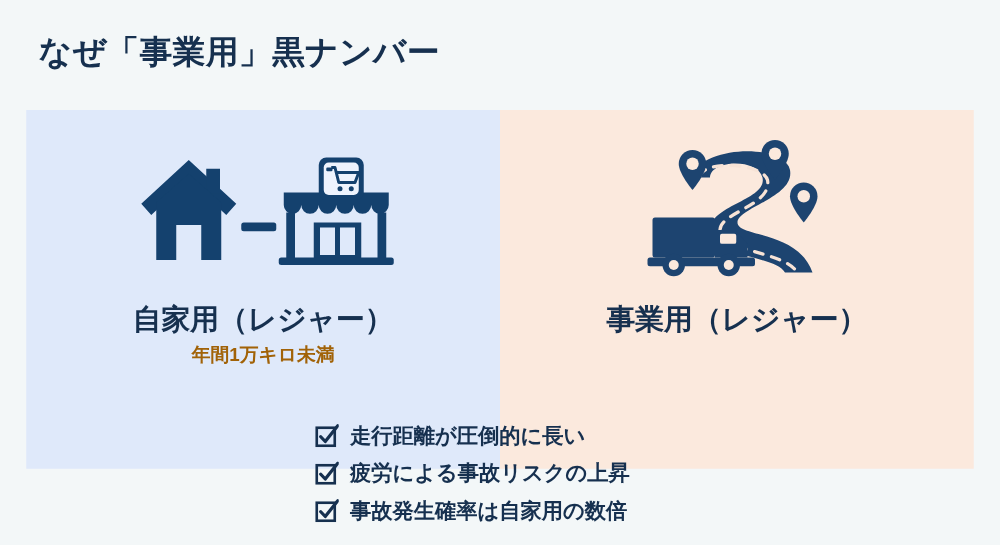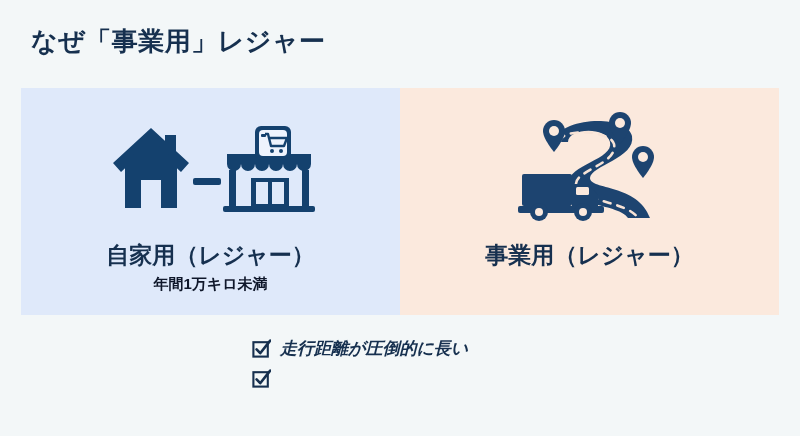--- a/index.html
+++ b/index.html
@@ -34,21 +34,21 @@
     line-height: 1.2;
     white-space: nowrap;
   }
 
   
   .panels {
     position: absolute;
     left: 21px;
     top: 88px;
     width: 758px;
-    height: 227px;
+    height: 287px;
     display: flex;
   }
   .panel {
     flex: 1 1 50%;
     display: flex;
     flex-direction: column;
     align-items: center;
     position: relative;
   }
   .panel-left  { background: #dfe9fa; }
@@ -68,21 +68,21 @@
     font-weight: 700;
     color: #16304f;
     line-height: 1.15;
     text-align: center;
     margin-top: 14px;
     white-space: nowrap;
   }
   .panel-sub {
     font-size: 15px;
     font-weight: 700;
-    color: #0f172a;
+    color: #a16207;
     text-align: center;
     margin-top: 7px;
     white-space: nowrap;
   }
 
   
   .checklist {
     position: absolute;
     left: 252px;
     top: 336px;
@@ -102,29 +102,28 @@
     flex: 0 0 19px;
     position: relative;
   }
   .check-box svg { display: block; }
   .check-text {
     font-size: 17px;
     font-weight: 700;
     color: #16304f;
     line-height: 1;
     white-space: nowrap;
-    font-style: italic;
   }
 </style>
 </head>
 <body>
 
 <div class="slide">
 
-  <div class="slide-title">なぜ「事業用」レジャー</div>
+  <div class="slide-title">なぜ「事業用」黒ナンバー</div>
 
   <div class="panels">
 
     <div class="panel panel-left">
 
       <div class="panel-icon">
         <svg width="215" height="100" viewBox="0 0 215 100" aria-hidden="true">
           <g fill="#14416e">
 
             <path d="M10 45 L48 10 L86 45 L78 54 L48 26 L18 54 Z"></path>
@@ -222,24 +221,34 @@
     <div class="check-item">
       <span class="check-box">
         <svg width="19" height="19" viewBox="0 0 19 19" aria-hidden="true">
           <rect x="1.4" y="3.2" width="14.4" height="14.4" fill="none" stroke="#16304f" stroke-width="2.1"></rect>
           <path d="M4.6 10.4 L8.2 14.2 L18.2 1.6" fill="none" stroke="#16304f" stroke-width="2.6" stroke-linecap="round" stroke-linejoin="round"></path>
         </svg>
       </span>
       <span class="check-text">走行距離が圧倒的に長い</span>
     </div>
 
-
     <div class="check-item">
       <span class="check-box">
         <svg width="19" height="19" viewBox="0 0 19 19" aria-hidden="true">
           <rect x="1.4" y="3.2" width="14.4" height="14.4" fill="none" stroke="#16304f" stroke-width="2.1"></rect>
           <path d="M4.6 10.4 L8.2 14.2 L18.2 1.6" fill="none" stroke="#16304f" stroke-width="2.6" stroke-linecap="round" stroke-linejoin="round"></path>
         </svg>
       </span>
+      <span class="check-text">疲労による事故リスクの上昇</span>
+    </div>
+
+    <div class="check-item">
+      <span class="check-box">
+        <svg width="19" height="19" viewBox="0 0 19 19" aria-hidden="true">
+          <rect x="1.4" y="3.2" width="14.4" height="14.4" fill="none" stroke="#16304f" stroke-width="2.1"></rect>
+          <path d="M4.6 10.4 L8.2 14.2 L18.2 1.6" fill="none" stroke="#16304f" stroke-width="2.6" stroke-linecap="round" stroke-linejoin="round"></path>
+        </svg>
+      </span>
+      <span class="check-text">事故発生確率は自家用の数倍</span>
     </div>
   </div>
 
 </div>
 
 </body></html>

